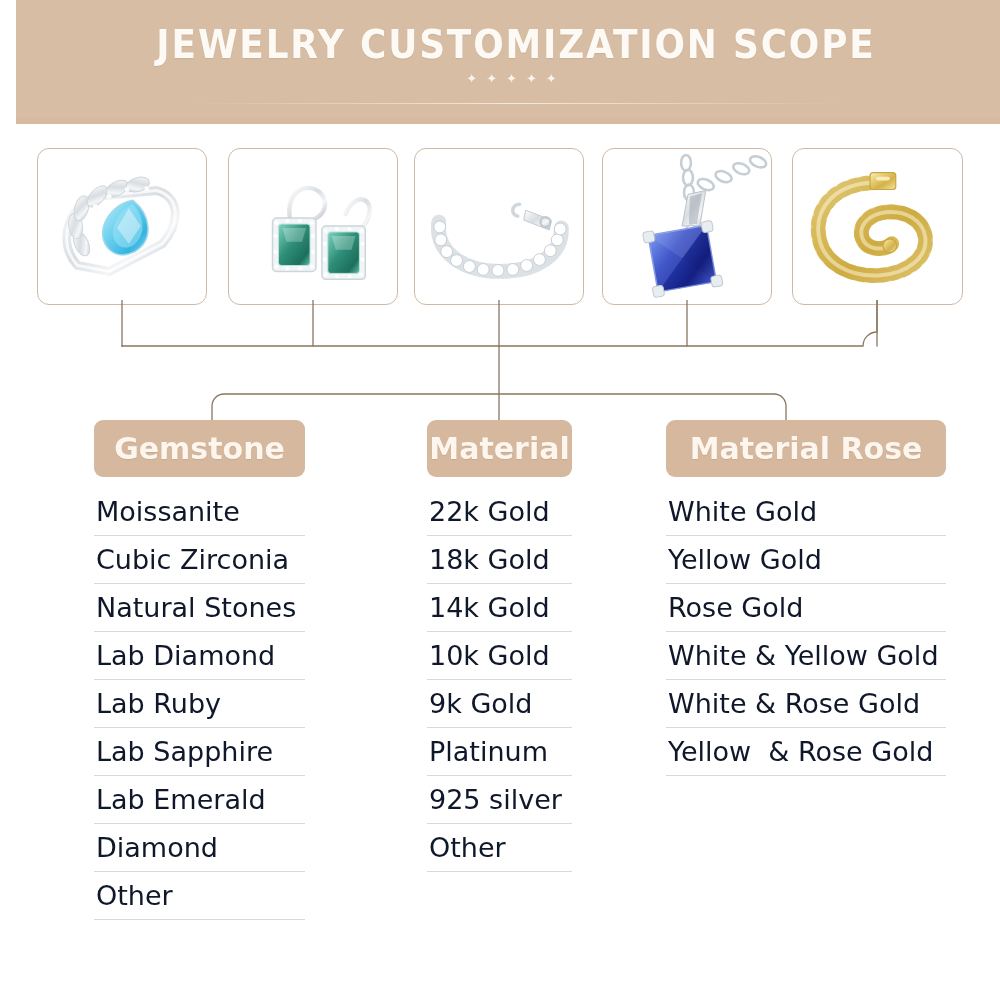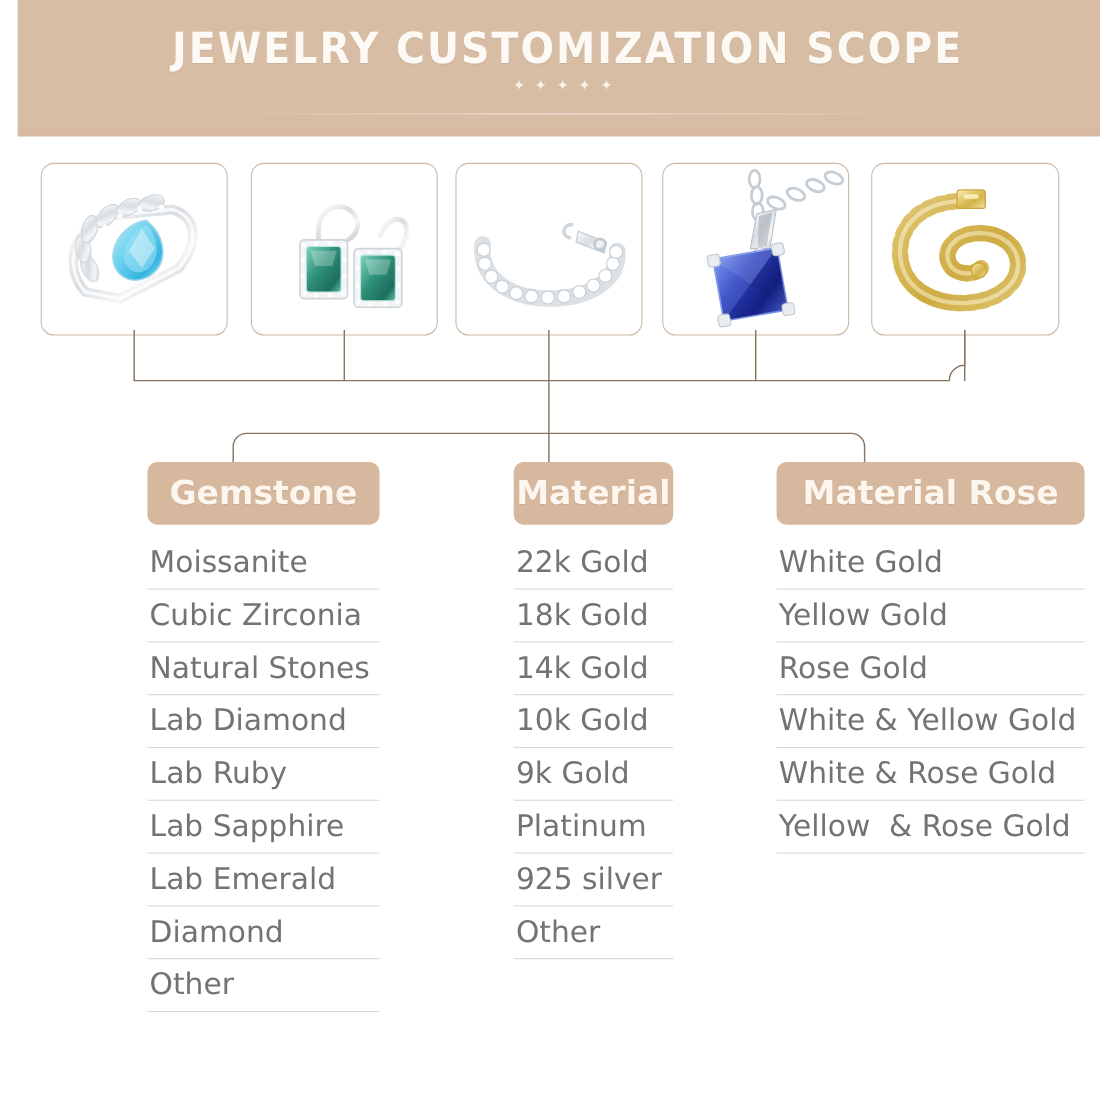--- a/index.html
+++ b/index.html
@@ -97,21 +97,20 @@
     height: 128px;
     pointer-events: none;
   }
 
   
   .columns {
     position: absolute;
     left: 0; top: 420px;
     width: 832px;
     height: 580px;
-    margin-left: 40px;
   }
   .column { position: absolute; top: 0; }
   .column.col0 { left: 94px;  width: 211px; }
   .column.col1 { left: 427px; width: 145px; }
   .column.col2 { left: 666px; width: 280px; }
 
   .cat-badge {
     height: 57px;
     border-radius: 9px;
     background: #d6b89e;
@@ -130,21 +129,21 @@
   .cat-list {
     list-style: none;
     margin: 11px 0 0 0;
     padding: 0;
   }
   .cat-list li {
     height: 47px;
     line-height: 47px;
     border-bottom: 1px solid #d9d9d9;
     font-size: 27px;
-    color: #737373;
+    color: #0f172a;
     white-space: pre;
     overflow: hidden;
   }
   .column.col0 .cat-list li { padding-left: 2px; }
   .column.col1 .cat-list li { padding-left: 2px; }
   .column.col2 .cat-list li { padding-left: 2px; }
 </style>
 </head>
 <body>
 

